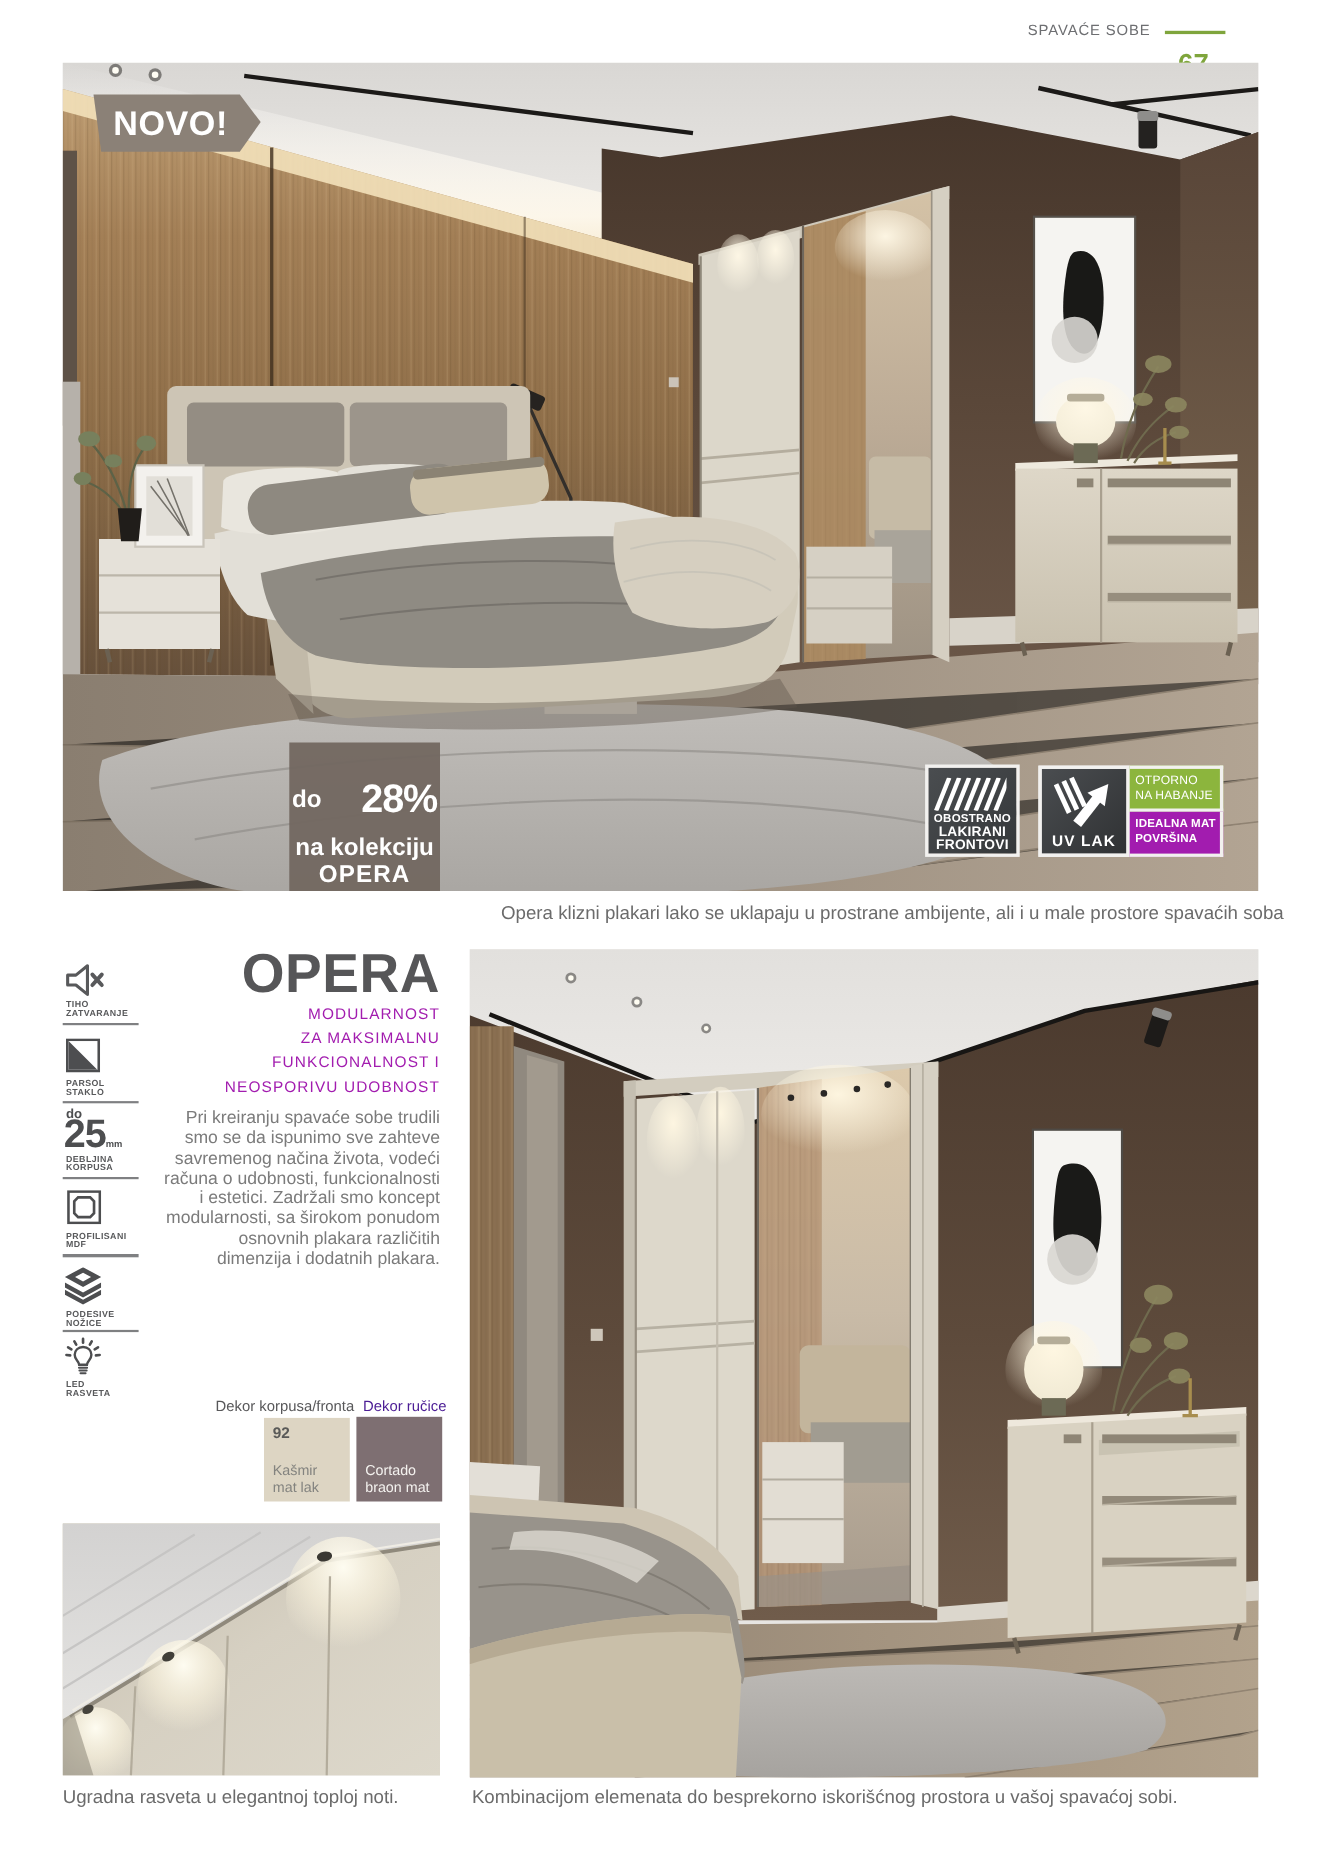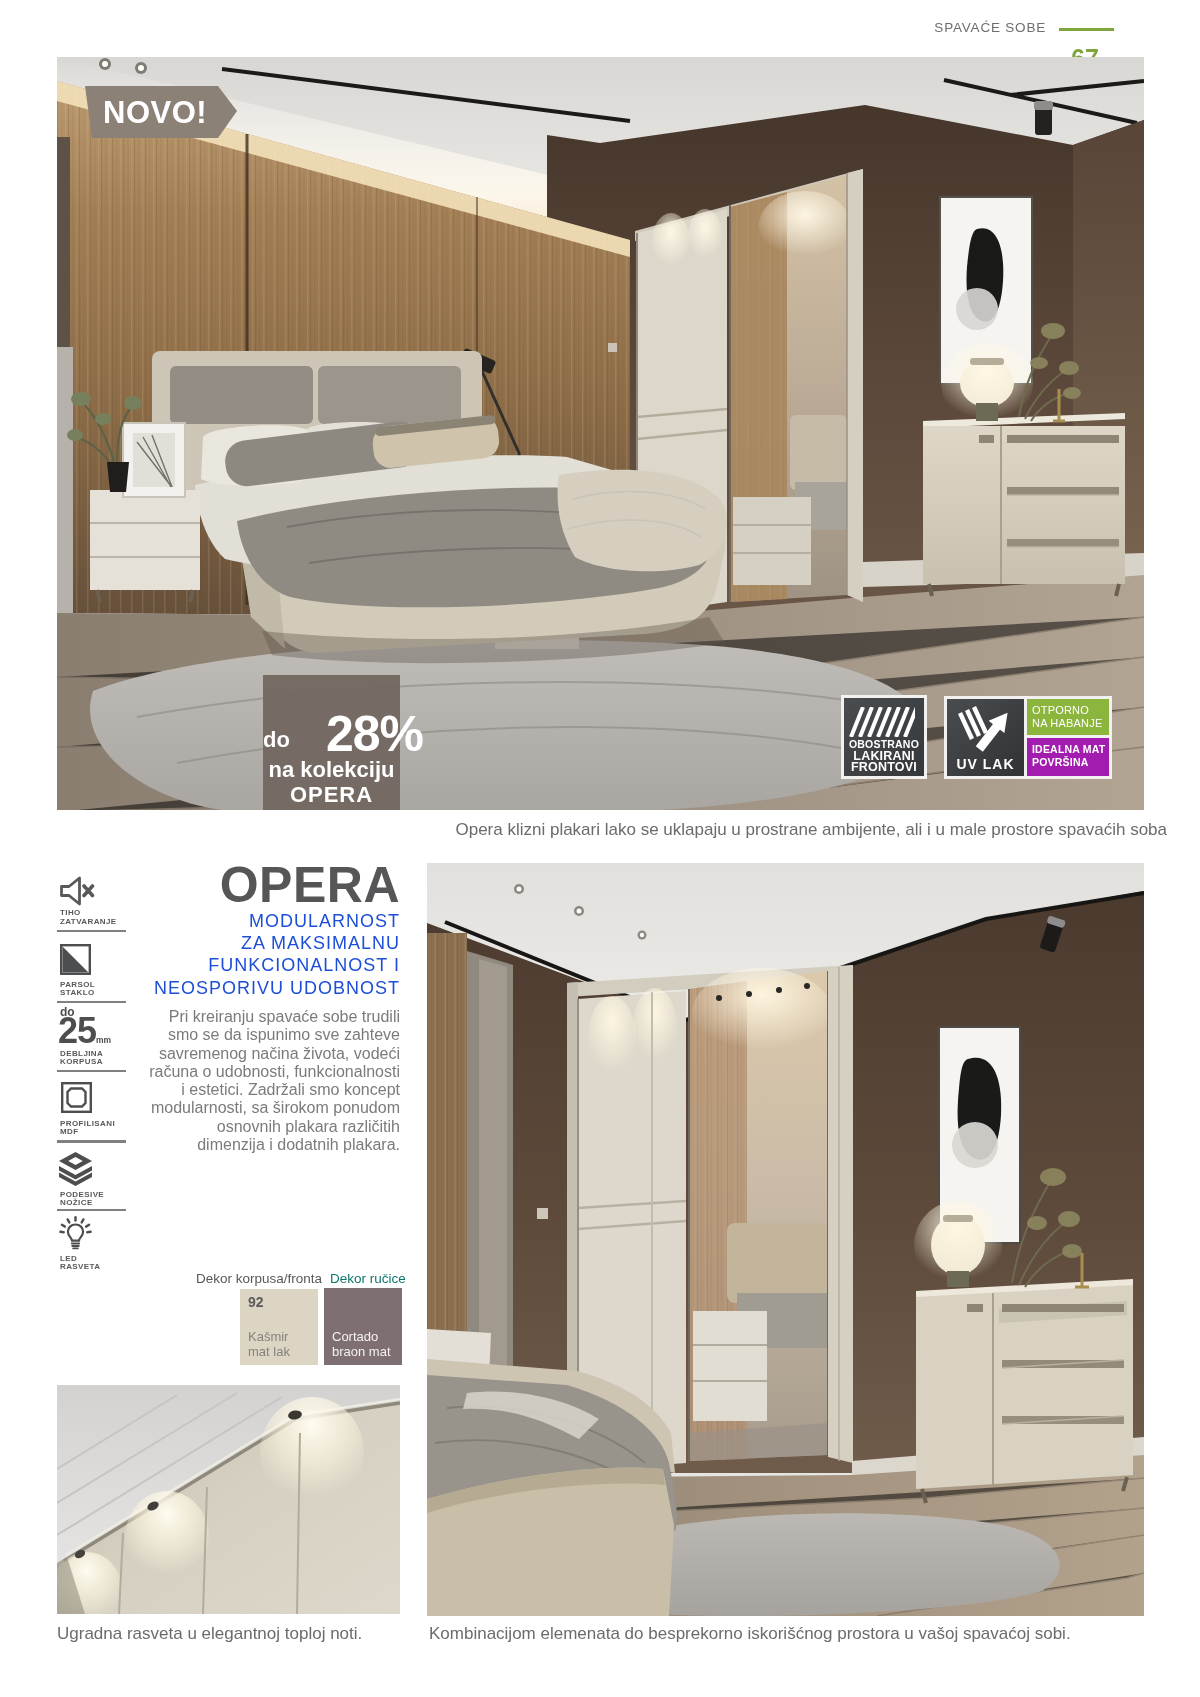--- a/index.html
+++ b/index.html
@@ -268,21 +268,21 @@
       <rect x="551" y="286" width="9" height="9" fill="#cbc3b8"></rect>
     </svg>
   </div>
 
   <svg class="abs" style="left:82px;top:84px;" width="160" height="56" viewBox="0 0 160 56">
     <polygon points="3,2 136,2 155,27 136,54 10,54" fill="#8b8177"></polygon>
     <text x="21" y="39" font-family="Liberation Sans, sans-serif" font-size="31" font-weight="bold" fill="#ffffff" letter-spacing="0.5">NOVO!</text>
   </svg>
 
   <div class="abs" style="left:263px;top:675px;width:137px;height:135px;background:rgba(114,103,96,0.95);color:#fff;">
-    <div class="abs" style="left:0;top:30px;width:137px;text-align:center;white-space:nowrap;"><span style="font-size:22px;font-weight:bold;vertical-align:4px;">do</span><span style="font-size:50px;font-weight:bold;letter-spacing:-1px;margin-left:36px;">28%</span></div>
+    <div class="abs" style="left:0;top:30px;width:137px;text-align:center;white-space:nowrap;"><span style="font-size:22px;font-weight:bold;vertical-align:4px;">do</span><span style="font-size:36px;font-weight:bold;letter-spacing:-1px;margin-left:36px;">28%</span></div>
     <div class="abs" style="left:0;top:82px;width:137px;text-align:center;font-size:22px;font-weight:bold;">na kolekciju</div>
     <div class="abs" style="left:0;top:107px;width:137px;text-align:center;font-size:22px;font-weight:bold;letter-spacing:1px;">OPERA</div>
   </div>
 
   <div class="abs" style="left:841px;top:695px;width:86px;height:84px;background:#3c3f41;border:3px solid #f2f1ef;box-sizing:border-box;background:linear-gradient(135deg,#4a4d50 0%,#35383a 100%);padding-left:24px;">
     <svg class="abs" style="left:5px;top:9px;" width="66" height="30" viewBox="0 0 66 30">
       <g stroke="#ffffff" stroke-width="4">
         <path d="M2,30 L14,0"></path>
           <path d="M11,30 L23,0"></path>
           <path d="M20,30 L32,0"></path>
@@ -374,27 +374,27 @@
           <path d="M30.1 9.8 l-3 1.8"></path>
         <path d="M1.4 16.8 l3.4 0.4"></path>
           <path d="M31.6 16.8 l-3.4 0.4"></path>
       </g>
     </svg>
     <div class="abs ico-label" style="left:3px;top:384.5px;">LED<br>RASVETA</div>
   </div>
 
   <div class="abs" style="left:100px;top:856px;width:300px;text-align:right;font-size:50px;font-weight:bold;color:#565658;letter-spacing:0.5px;">OPERA</div>
 
-  <div class="abs" style="left:100px;top:910px;width:300px;text-align:right;font-size:18px;color:#1d4ed8;letter-spacing:1px;line-height:22.2px;">MODULARNOST<br>ZA MAKSIMALNU<br>FUNKCIONALNOST I<br>NEOSPORIVU UDOBNOST</div>
+  <div class="abs" style="left:100px;top:910px;width:300px;text-align:right;font-size:14px;color:#a21caf;letter-spacing:1px;line-height:22.2px;">MODULARNOST<br>ZA MAKSIMALNU<br>FUNKCIONALNOST I<br>NEOSPORIVU UDOBNOST</div>
 
   <div class="abs" style="left:100px;top:1008px;width:300px;text-align:right;font-size:16px;color:#7b7b7b;line-height:18.3px;white-space:nowrap;">Pri kreiranju spavaće sobe trudili<br>smo se da ispunimo sve zahteve<br>savremenog načina života, vodeći<br>računa o udobnosti, funkcionalnosti<br>i estetici. Zadržali smo koncept<br>modularnosti, sa širokom ponudom<br>osnovnih plakara različitih<br>dimenzija i dodatnih plakara.</div>
 
 
   <div class="abs" style="left:159px;top:1271px;width:200px;text-align:center;font-size:13.5px;color:#58585a;white-space:nowrap;">Dekor korpusa/fronta</div>
-  <div class="abs" style="left:268px;top:1271px;width:200px;text-align:center;font-size:13.5px;color:#0f766e;white-space:nowrap;">Dekor ručice</div>
+  <div class="abs" style="left:268px;top:1271px;width:200px;text-align:center;font-size:13.5px;color:#4c1d95;white-space:nowrap;">Dekor ručice</div>
 
   <div class="abs" style="left:240px;top:1289px;width:78px;height:76px;background:#ddd5c3;">
     <div class="abs" style="left:8px;top:5px;font-size:14px;font-weight:bold;color:#5a5a58;">92</div>
     <div class="abs" style="left:8px;bottom:6px;font-size:13px;color:#83837f;line-height:14.5px;">Kašmir<br>mat lak</div>
   </div>
 
   <div class="abs" style="left:324px;top:1288px;width:78px;height:77px;background:#7e6f72;">
     <div class="abs" style="left:8px;bottom:6px;font-size:13px;color:#f4f2ef;line-height:14.5px;">Cortado<br>braon mat</div>
   </div>
 

